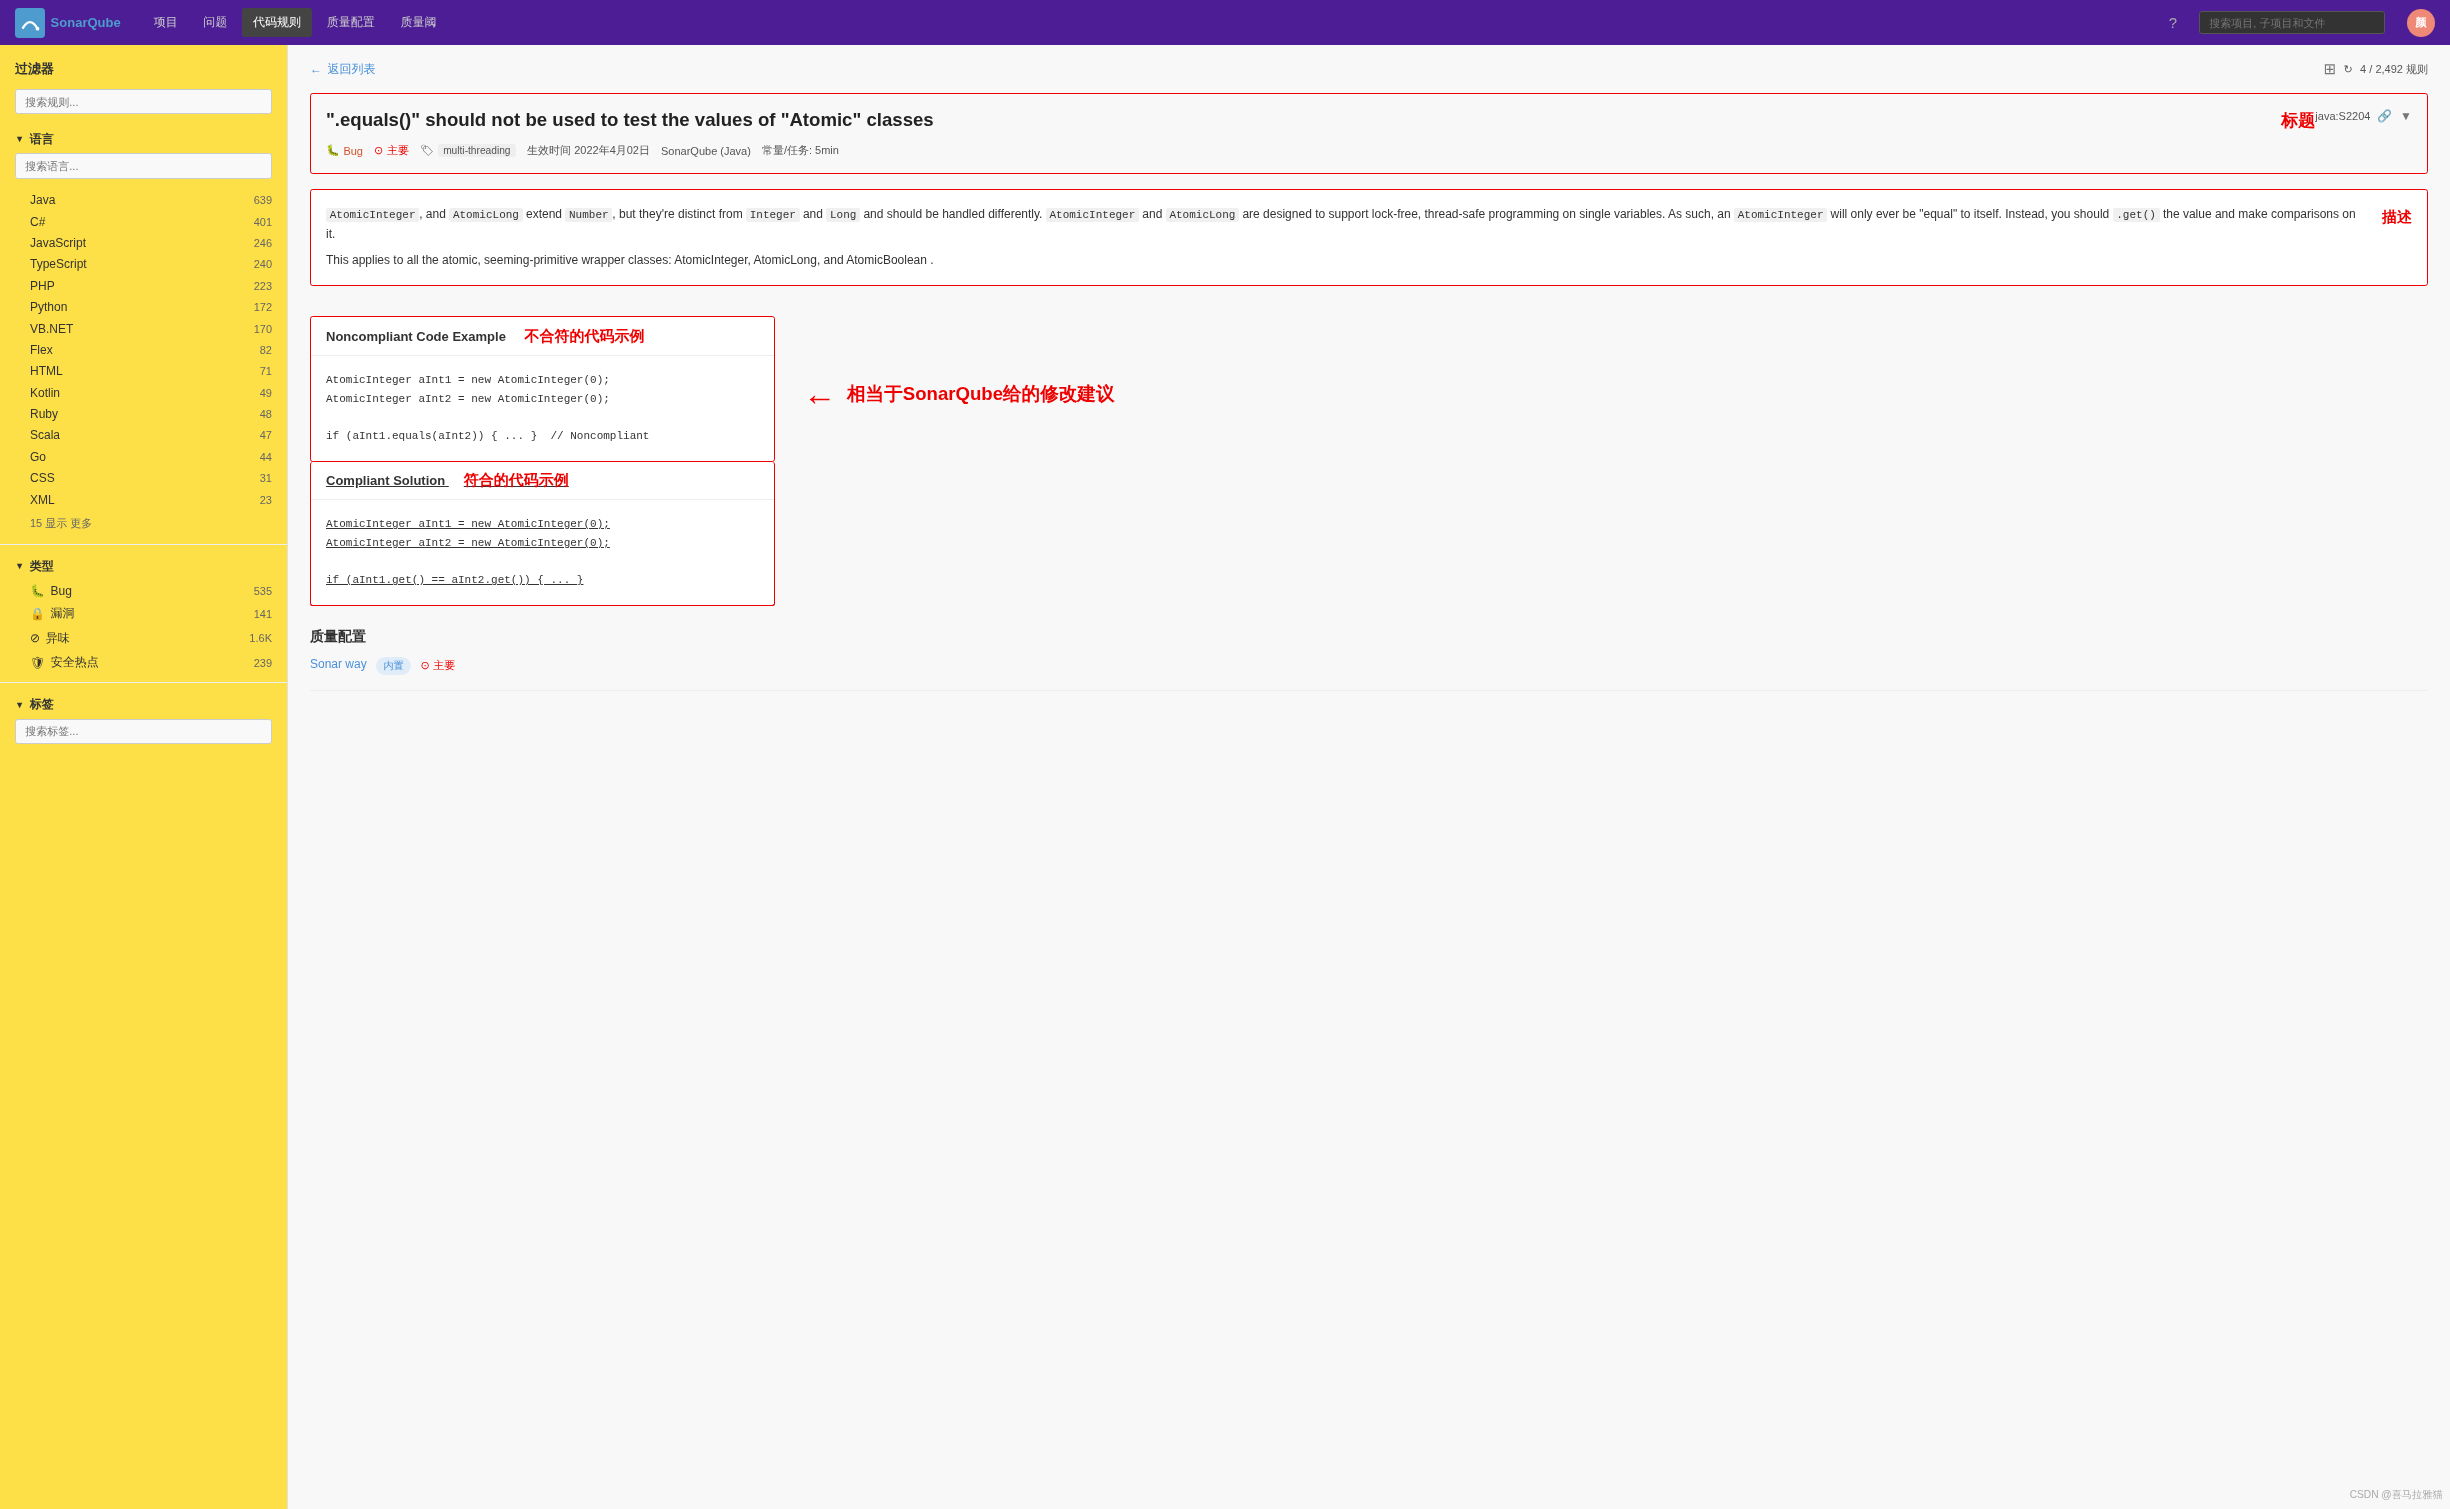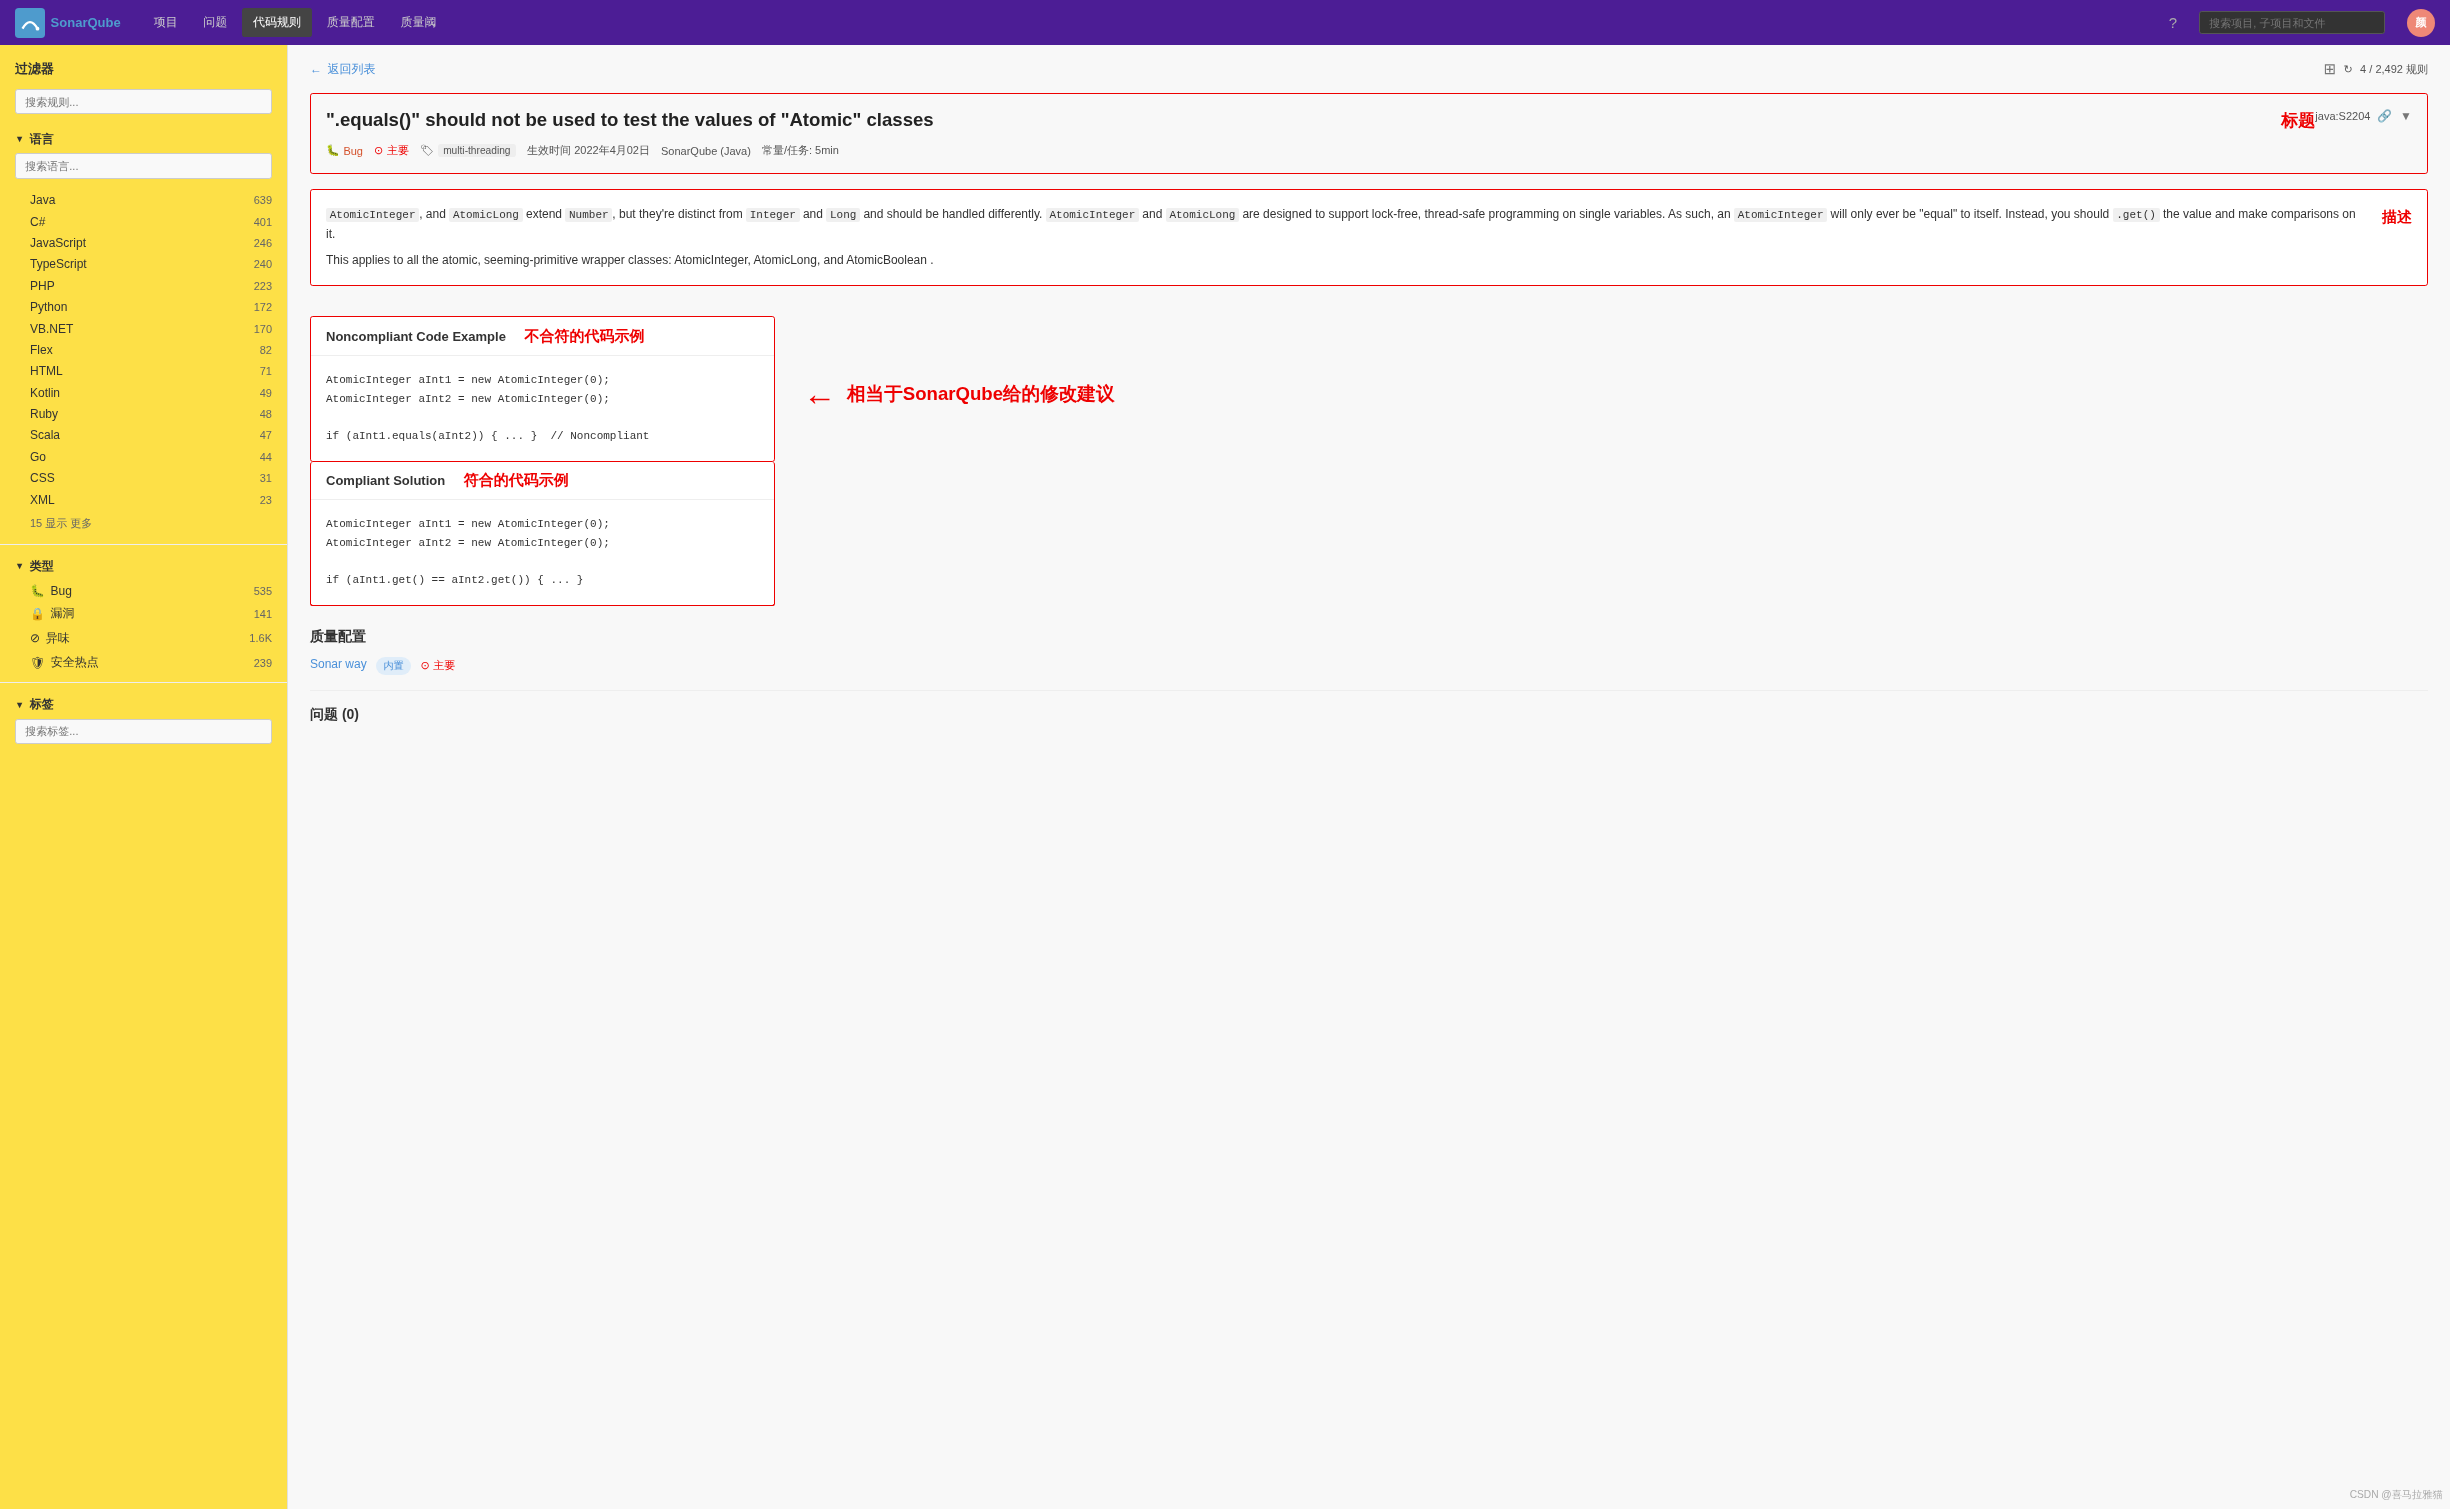--- a/index.html
+++ b/index.html
@@ -552,21 +552,21 @@
           <div class="code-box-header">
             <span>Noncompliant Code Example</span>
             <span style="margin-left:15px;" class="code-box-annotation">不合符的代码示例</span>
           </div>
           <div class="code-content">AtomicInteger aInt1 = new AtomicInteger(0);
 AtomicInteger aInt2 = new AtomicInteger(0);
 
 if (aInt1.equals(aInt2)) { ... }  // Noncompliant</div>
         </div>
 
-        <div class="code-box" style="margin-top:0; border-top:none;">
+        <div class="code-box" style="margin-top:0; border-top:none;text-decoration:underline;">
           <div class="code-box-header">
             <span>Compliant Solution</span>
             <span style="margin-left:15px;" class="code-box-annotation">符合的代码示例</span>
           </div>
           <div class="code-content">AtomicInteger aInt1 = new AtomicInteger(0);
 AtomicInteger aInt2 = new AtomicInteger(0);
 
 if (aInt1.get() == aInt2.get()) { ... }</div>
         </div>
       </div>
@@ -582,21 +582,18 @@
       <div class="quality-profile-row">
         <span class="qp-name">Sonar way</span>
         <span class="qp-badge">内置</span>
         <span class="qp-severity">
           <span>⊙</span>
           <span>主要</span>
         </span>
       </div>
     </div>
 
-    <div class="issues-section">
-      <div class="issues-title">问题 (0)</div>
-    </div>
 
   </main>
 </div>
 
 <div class="watermark">CSDN @喜马拉雅猫</div>
 
 
 </body></html>

